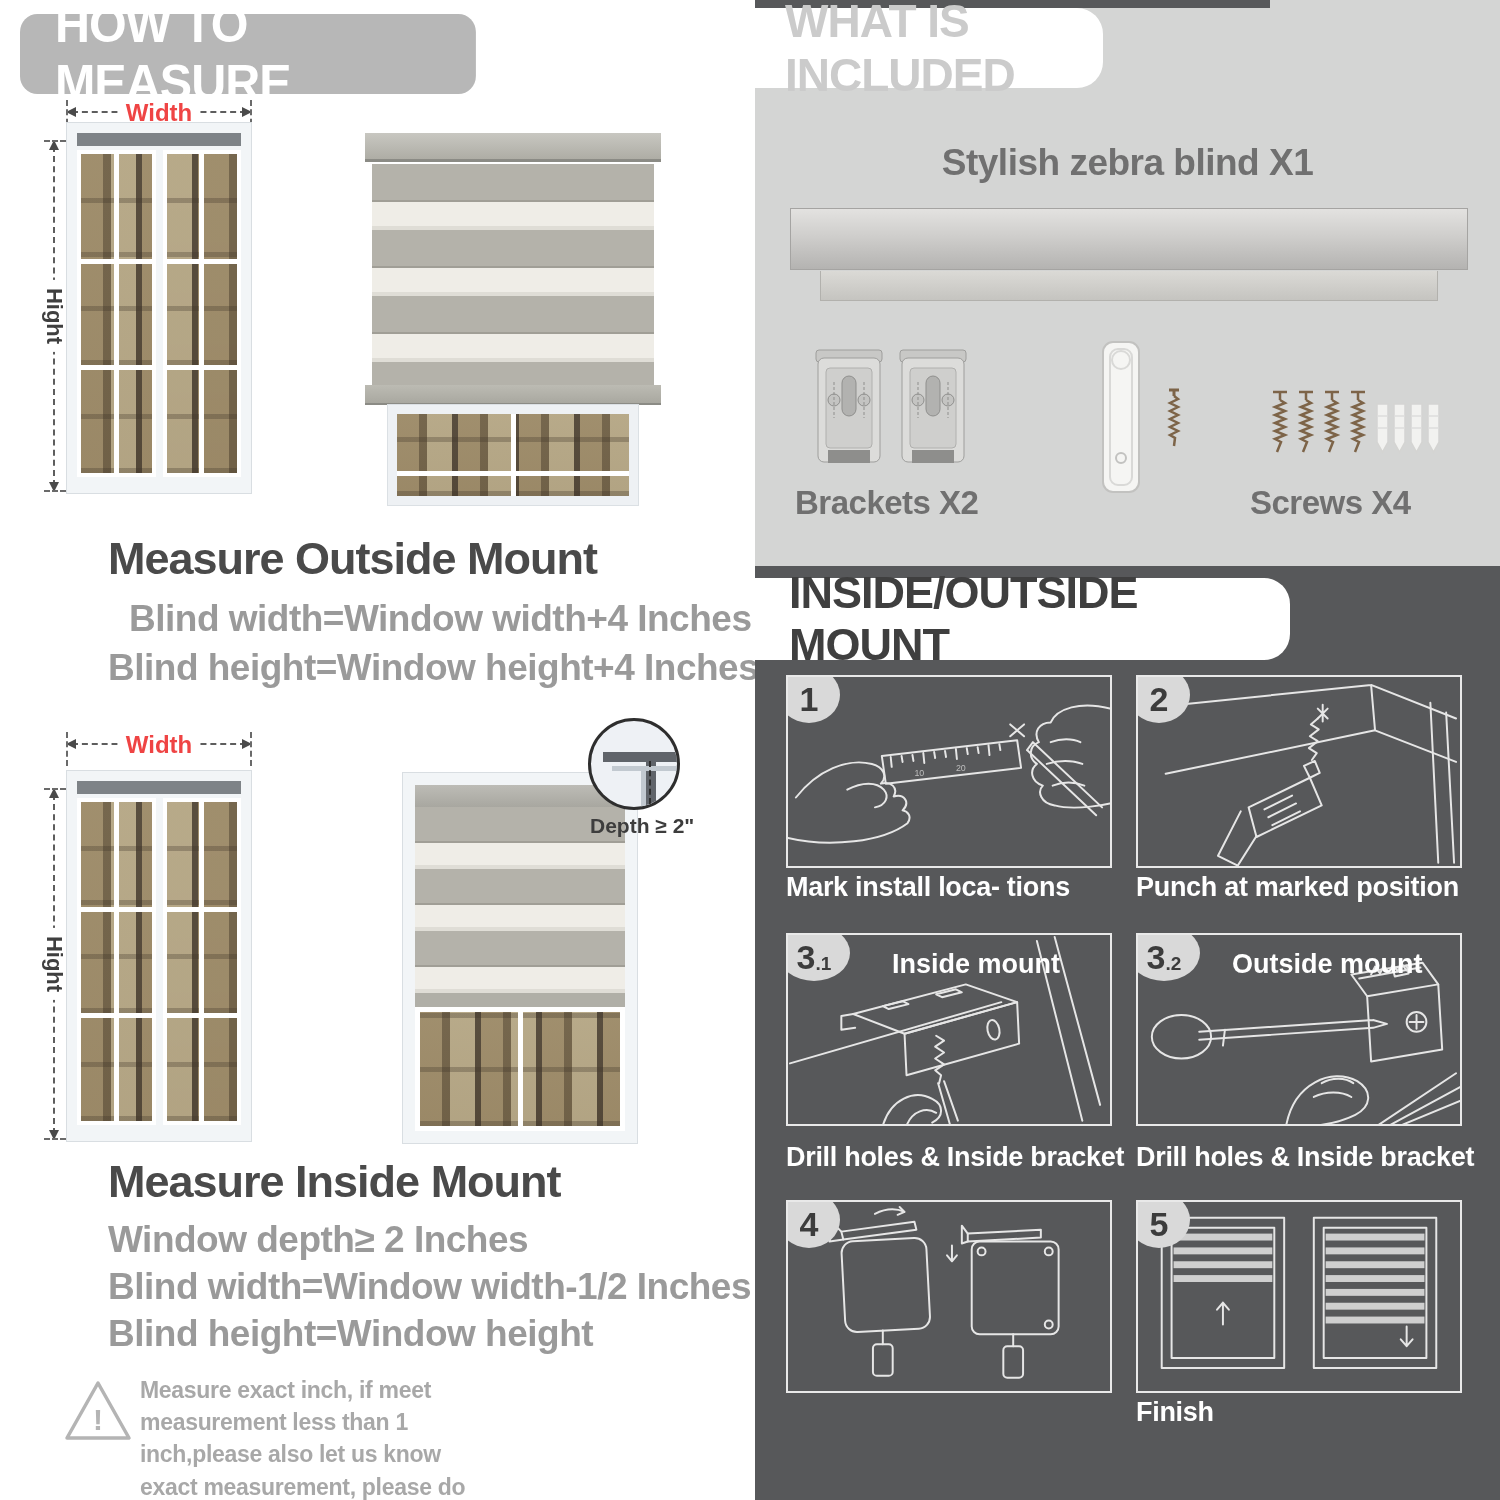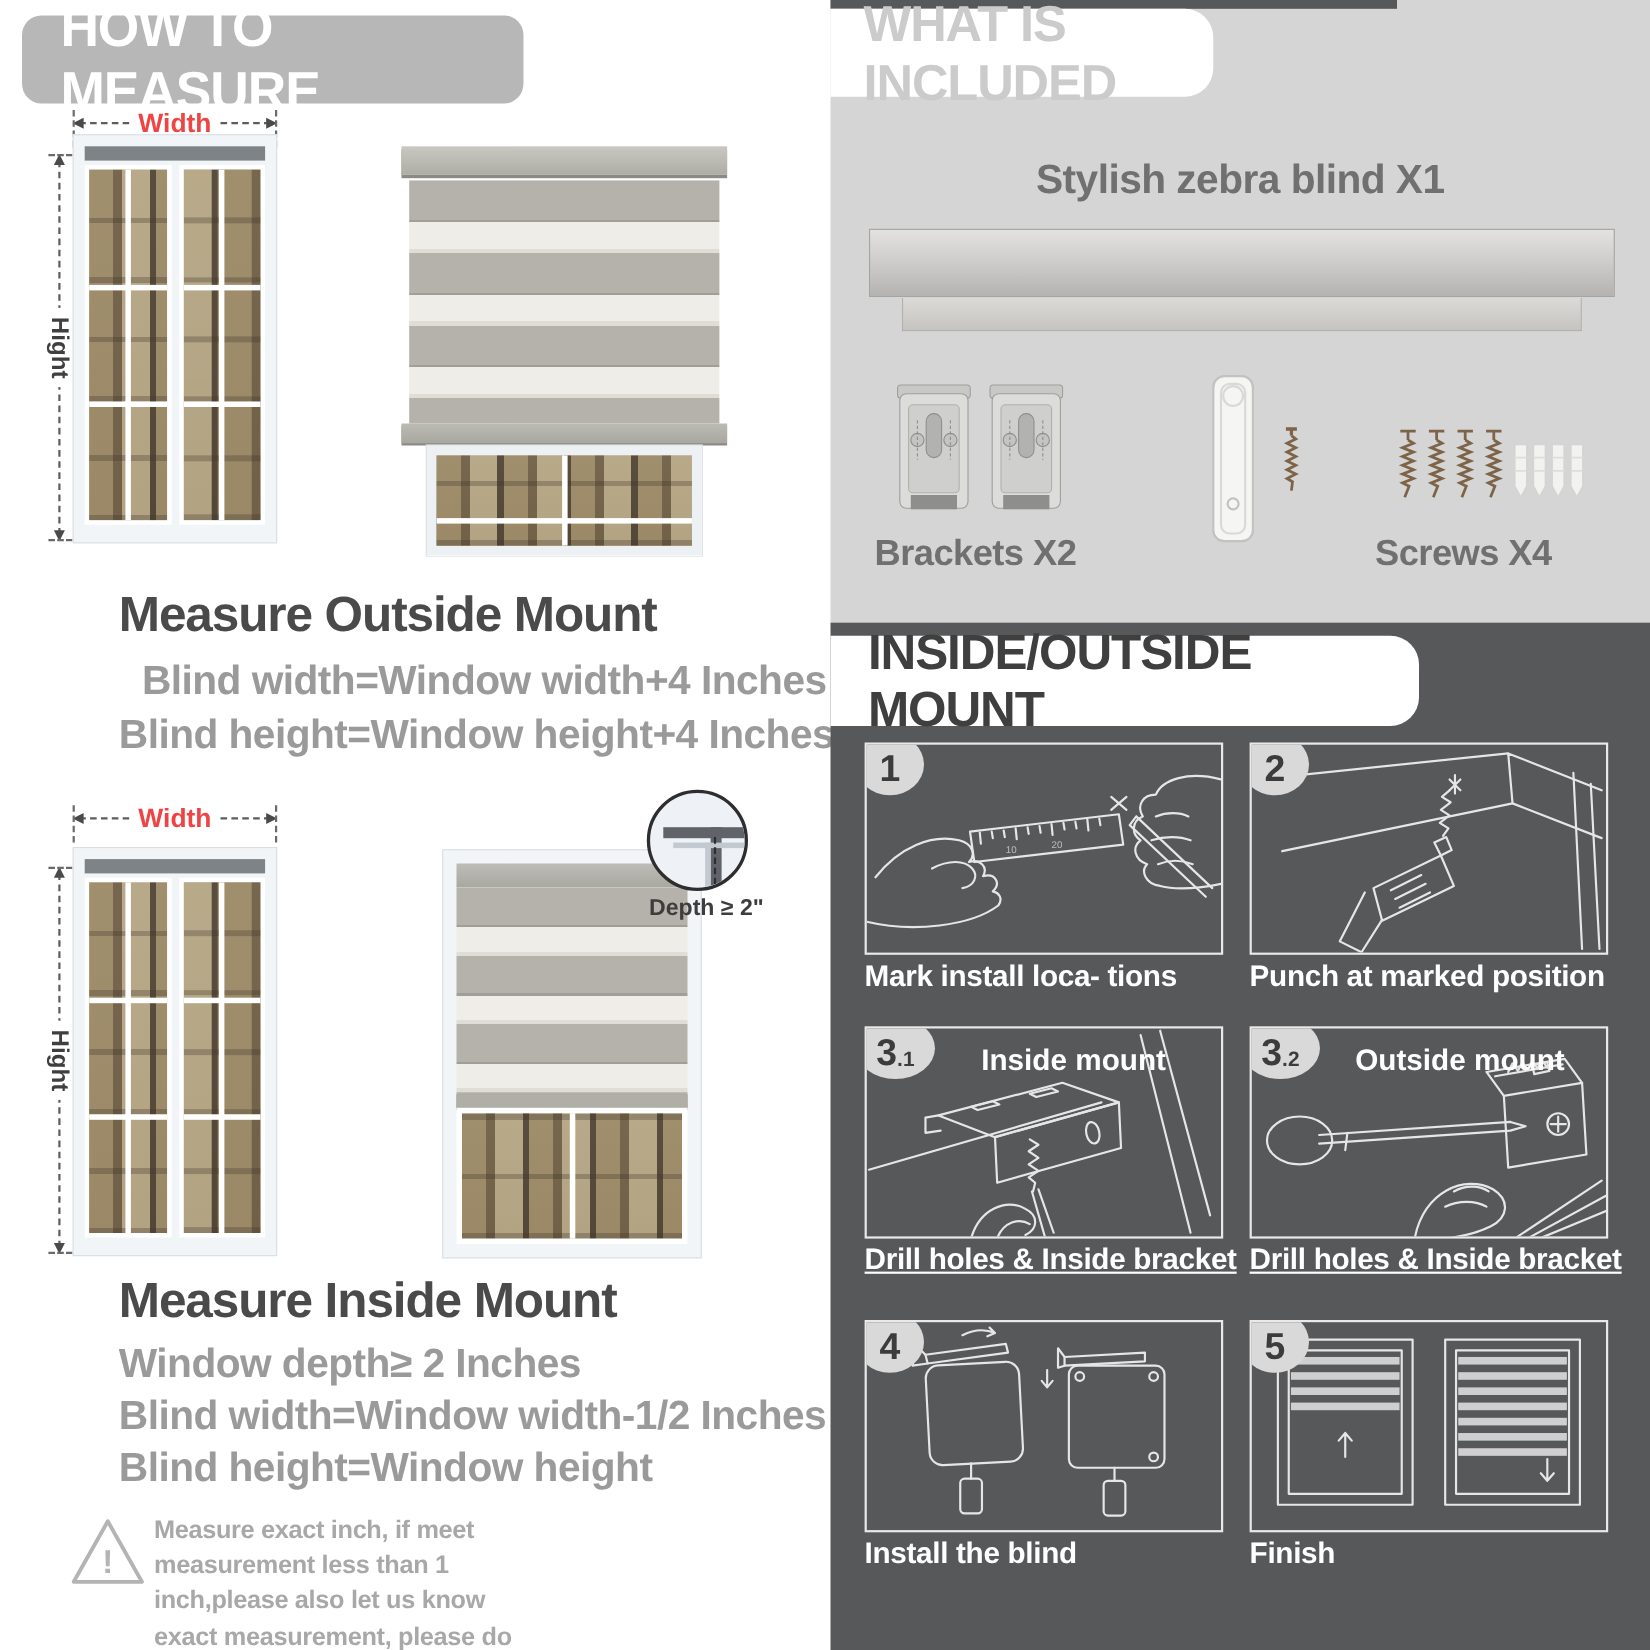--- a/index.html
+++ b/index.html
@@ -104,21 +104,21 @@
   .step-box svg { position:absolute; inset:0; }
   .badge { position:absolute; left:-10px; top:-10px; width:62px; height:56px; background:#d9d9d9;
     border-radius:50%; display:flex; align-items:flex-end; justify-content:center;
     color:#3c3c3c; font-weight:bold; font-size:34px; padding-bottom:4px; }
   .badge .sub { font-size:19px; padding-bottom:2px; }
   .step-label { position:absolute; left:84px; top:14px; color:#fff; font-size:27px; font-weight:bold; }
   .caption { position:absolute; color:#fff; font-size:27px; font-weight:bold; letter-spacing:-0.3px; width:340px; }
 
   .c1 { left:31px; }  .c2 { left:381px; }
   .r1 { top:109px; }  .r2 { top:367px; } .r3 { top:634px; }
-  .cap-r1 { top:306px; } .cap-r2 { top:564px;text-decoration:underline; } .cap-r3 { top:831px; }
+  .cap-r1 { top:306px; } .cap-r2 { top:576px; } .cap-r3 { top:831px; }
 
   .lineart { stroke:#e6e6e6; stroke-width:2; fill:none; stroke-linecap:round; stroke-linejoin:round; }
 </style>
 </head>
 <body>
 
 <div id="canvas">
 
   <div class="abs lheader">
     <span>HOW TO MEASURE</span>
@@ -409,21 +409,20 @@
         <circle cx="196" cy="50" r="4" class="lineart"></circle>
         <circle cx="264" cy="50" r="4" class="lineart"></circle>
         <circle cx="264" cy="124" r="4" class="lineart"></circle>
         <path d="M228,134 l0,12" class="lineart"></path>
         <rect x="218" y="146" width="20" height="32" rx="4" class="lineart"></rect>
       </svg>
       <div class="badge">
           <span>4</span>
         </div>
     </div>
-    <div class="caption c1 cap-r3">Install the blind</div>
 
     <div class="step-box c2 r3">
       <svg viewBox="0 0 326 193" class="lineart">
         <rect x="24" y="16" width="124" height="152" class="lineart"></rect>
         <rect x="34" y="26" width="104" height="132" class="lineart"></rect>
         <g fill="#cfcfcf" stroke="none">
           <rect x="36" y="32" width="100" height="7"></rect>
           <rect x="36" y="46" width="100" height="7"></rect>
           <rect x="36" y="60" width="100" height="7"></rect>
           <rect x="36" y="74" width="100" height="7"></rect>

